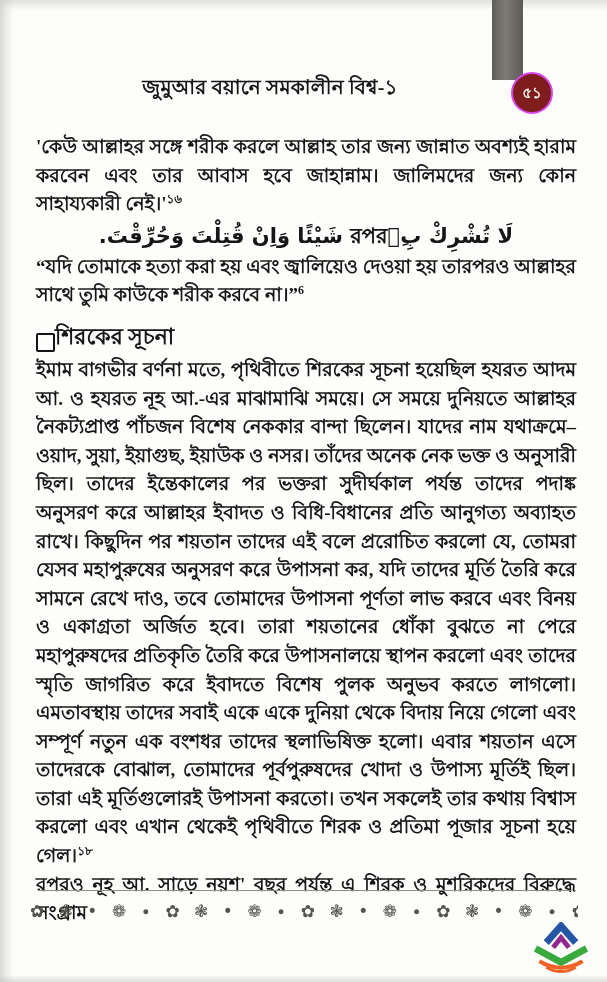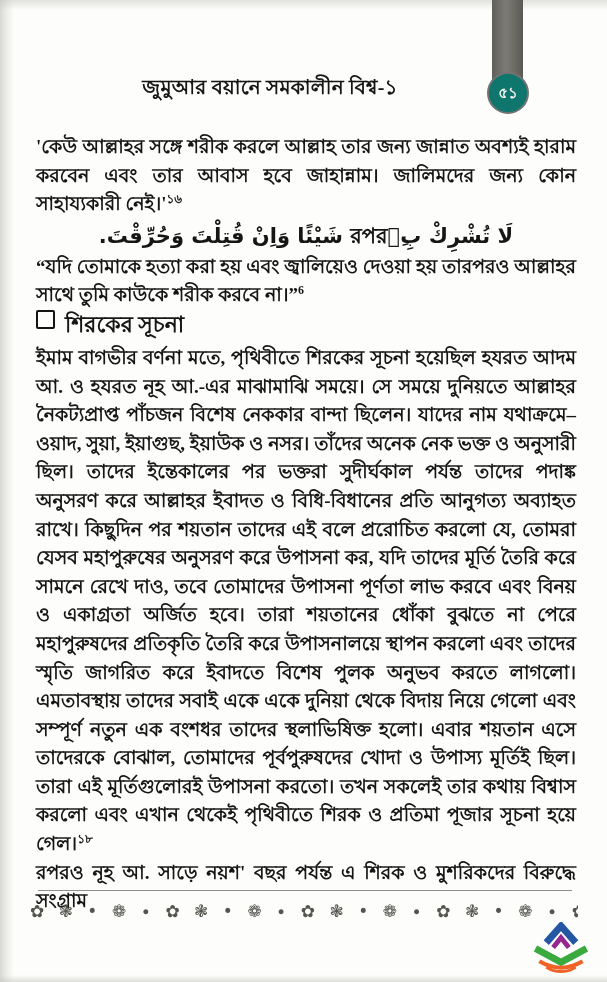--- a/index.html
+++ b/index.html
@@ -16,22 +16,22 @@
   .edge-left{position:absolute;left:0;top:0;bottom:0;width:14px;
     background:linear-gradient(90deg,#b9b9b5 0%,#dadad6 40%,rgba(253,253,251,0) 100%);opacity:.55;}
   .edge-top{position:absolute;left:0;top:0;right:0;height:10px;
     background:linear-gradient(180deg,#c4c4c0 0%,rgba(253,253,251,0) 100%);opacity:.5;}
   .edge-bottom{position:absolute;left:0;bottom:0;right:0;height:7px;
     background:linear-gradient(0deg,#c9c9c5 0%,rgba(253,253,251,0) 100%);opacity:.6;}
 
   
   .ribbon{position:absolute;left:492px;top:0;width:31px;height:80px;
     background:linear-gradient(90deg,#5f5e59,#7d7c76 45%,#5a5954);}
-  .page-badge{position:absolute;left:487px;top:72px;width:42px;height:42px;
-    border-radius:50%;background:#0f766e;border:2px solid #737373;
+  .page-badge{position:absolute;left:511px;top:72px;width:42px;height:42px;
+    border-radius:50%;background:#7f1d1d;border:2px solid #d946ef;
     box-sizing:border-box;
     display:flex;align-items:center;justify-content:center;
     color:#f5f4ef;font-size:15px;font-weight:bold;}
 
   .header-title{
     position:absolute;top:72px;left:0;width:540px;
     text-align:center;font-size:20px;font-weight:bold;letter-spacing:.2px;
   }
 
   .content{
@@ -39,23 +39,23 @@
     font-size:19px;line-height:28.6px;font-weight:600;
     text-align:justify;
   }
   .content p{margin:0;}
   sup{font-size:12px;line-height:0;vertical-align:super;font-weight:bold;}
   .arabic{
     text-align:center;font-weight:700;font-size:21px;line-height:34px;
     font-family:"DejaVu Sans",sans-serif;direction:rtl;
   }
   .section-head{
-    margin-bottom:4px;
+    margin-top:12px;margin-bottom:4px;
     font-size:22px;font-weight:bold;line-height:30px;
-    display:flex;align-items:flex-start;gap:10px;text-align:left;
+    display:flex;align-items:flex-end;text-align:left;
   }
   .square-icon{display:inline-block;width:15px;height:15px;
     border:2.5px solid #141414;border-radius:2px;flex:0 0 auto;}
 
   .bottom-rule{position:absolute;left:38px;top:890px;width:534px;height:0;
     border-top:1.5px solid #8e8e8a;}
   .flower-border{
     position:absolute;left:30px;top:894px;width:548px;
     font-size:17px;letter-spacing:4.5px;color:#555550;white-space:nowrap;
     overflow:hidden;text-align:left;line-height:34px;

